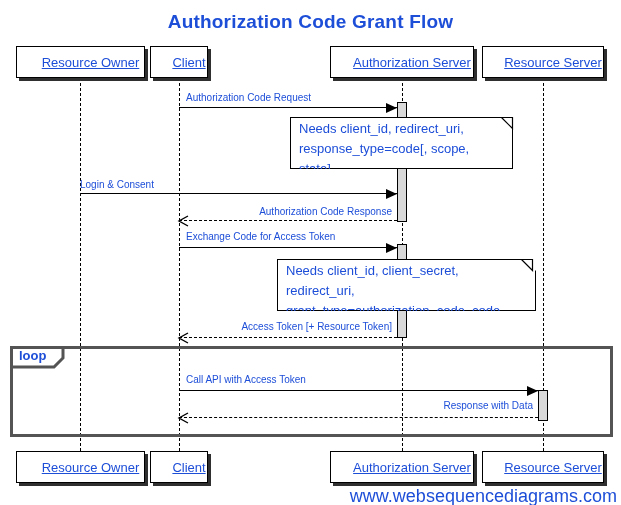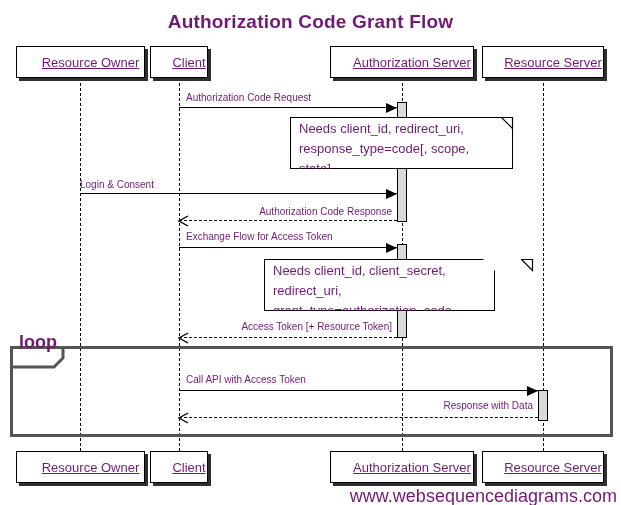--- a/index.html
+++ b/index.html
@@ -1,18 +1,18 @@
 <!DOCTYPE html>
 <html><head>
 <meta charset="utf-8">
 <style>
   html,body { margin:0; padding:0; background:#fff; }
   .diagram {
     position:relative; width:621px; height:505px; background:#ffffff;
-    font-family:"Liberation Sans", sans-serif; color:#701a75; overflow:hidden;
+    font-family:"Liberation Sans", sans-serif; color:#1d4ed8; overflow:hidden;
   }
   .title {
     position:absolute; left:0; right:0; top:11px; text-align:center;
     font-size:19px; font-weight:bold; letter-spacing:0.2px;
   }
   .actor-box {
     position:absolute; height:32px; background:#fff; border:1.5px solid #000;
     box-shadow:3px 3px 0 #2f2f2f; box-sizing:border-box; z-index:6;
     display:flex; align-items:center; justify-content:center;
   }
@@ -44,21 +44,21 @@
     font-size:13px; line-height:20px; padding:1px 8px; z-index:5;
     clip-path:polygon(0 0, calc(100% - 12px) 0, 100% 12px, 100% 100%, 0 100%);
   }
   .note-fold { position:absolute; top:0; right:0; z-index:6; }
   .loop-box {
     position:absolute; left:10px; top:346px; width:603px; height:91px;
     border:3px solid #545454; box-sizing:border-box; z-index:2; background:transparent;
   }
   .loop-tab { position:absolute; left:10px; top:346px; z-index:5; }
   .loop-tab-label {
-    position:absolute; left:19px; top:332px; font-size:18px; font-weight:bold; z-index:6;
+    position:absolute; left:19px; top:348px; font-size:13px; font-weight:bold; z-index:6;
   }
   .footer {
     position:absolute; right:4px; top:486px; font-size:18px; z-index:2;
   }
 </style>
 </head>
 <body>
 
 <div class="diagram">
 
@@ -110,26 +110,26 @@
     <span class="ah-filled"></span>
   </div>
 
   <div class="msg-label right" style="left:179px; top:206px; width:213px">Authorization Code Response</div>
   <div class="msg-line dashed" style="left:179px; top:220px; width:218px">
     <svg class="ah-open" width="13" height="14" viewBox="0 0 13 14">
       <polyline points="11,2 2,7 11,12" fill="none" stroke="#000000" stroke-width="1.4"></polyline>
     </svg>
   </div>
 
-  <div class="msg-label" style="left:186px; top:231px">Exchange Flow for Access Token</div>
+  <div class="msg-label" style="left:186px; top:231px">Exchange Code for Access Token</div>
   <div class="msg-line solid" style="left:179px; top:247px; width:218px">
     <span class="ah-filled"></span>
   </div>
 
-  <div class="note" style="left:264px; top:259px; width:231px; height:52px">
+  <div class="note" style="left:277px; top:259px; width:259px; height:52px">
     <div>Needs client_id, client_secret, redirect_uri,</div>
     <div>grant_type=authorization_code, code</div>
   </div>
   <svg class="note-fold" style="left:521px; top:259px" width="13" height="13" viewBox="0 0 13 13">
     <path d="M0.5,0.5 L11.5,11.5 L11.5,0.5 Z" fill="#ffffff" stroke="#000000" stroke-width="1.2"></path>
   </svg>
 
   <div class="msg-label right" style="left:179px; top:321px; width:213px">Access Token [+ Resource Token]</div>
   <div class="msg-line dashed" style="left:179px; top:337px; width:218px">
     <svg class="ah-open" width="13" height="14" viewBox="0 0 13 14">

